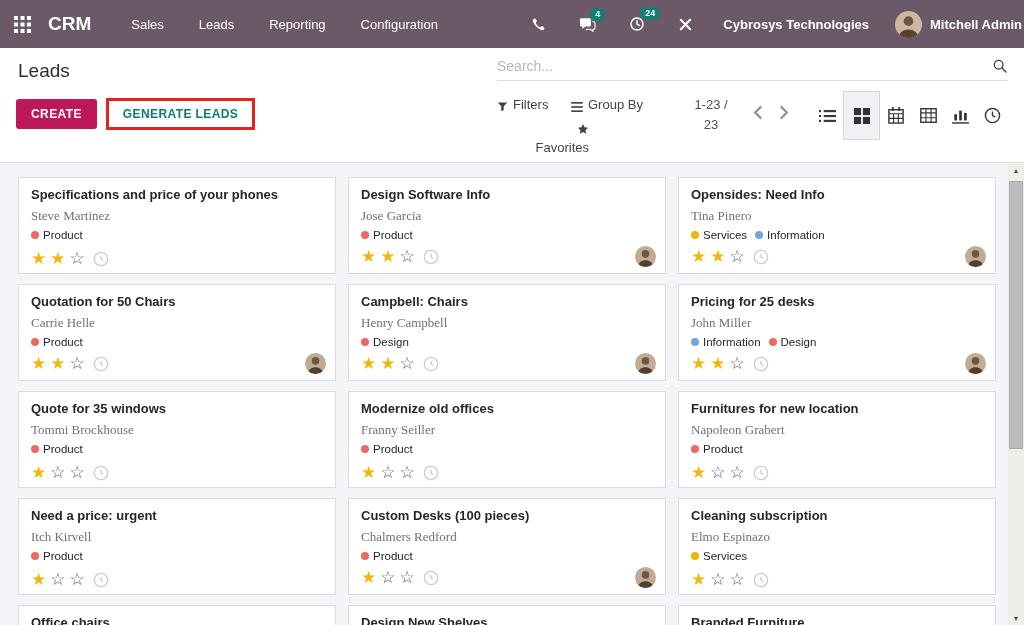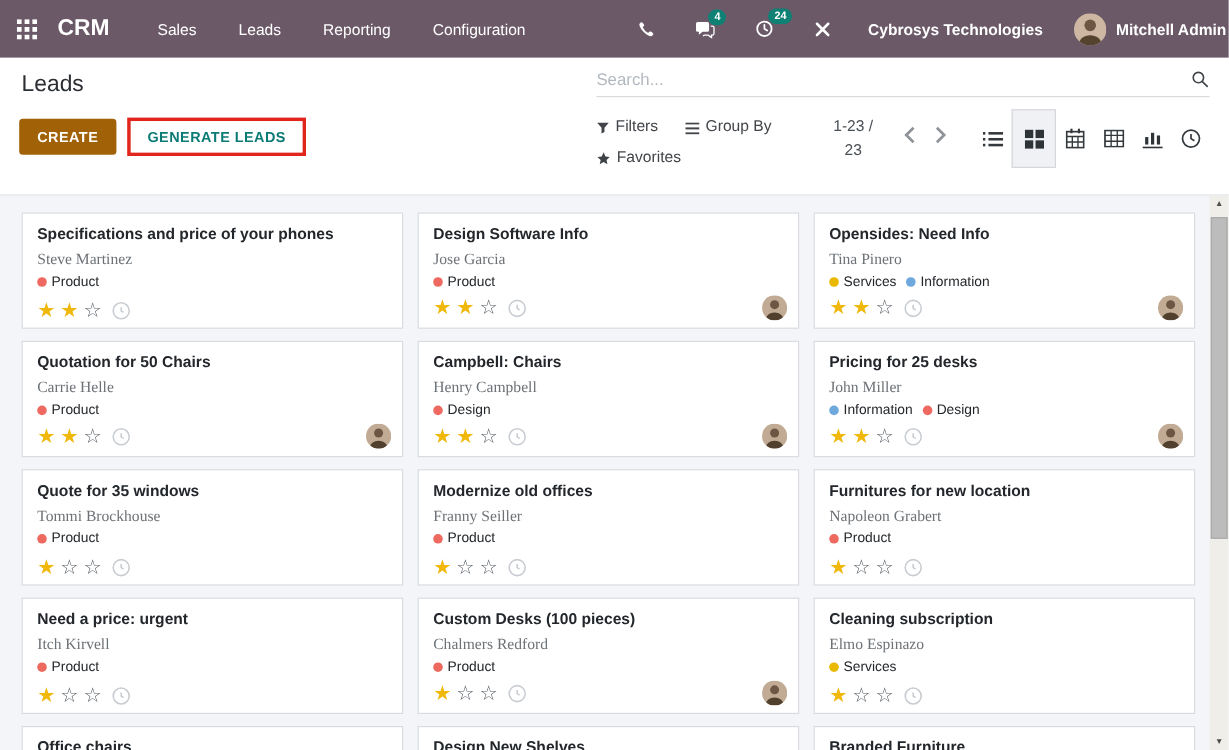--- a/index.html
+++ b/index.html
@@ -23,42 +23,42 @@
   .company { margin-left:30px; font-size:13px; font-weight:600; cursor:pointer; }
   .user-avatar { width:27px; height:27px; border-radius:50%; overflow:hidden;
                  margin-left:26px; cursor:pointer; flex:none; }
   .user-name { margin-left:8px; font-size:13px; font-weight:bold; cursor:pointer; }
 
   
   .control-panel { height:114px; display:flex; padding:8px 16px 0 16px; }
   .cp-left { width:478px; }
   .page-title { font-size:19px; font-weight:400; color:#2b2f33; margin:4px 0 16px 2px; }
   .btn-row { display:flex; align-items:center; }
-  .btn-create { background:#a16207; color:#fff; border:none; border-radius:3px;
+  .btn-create { background:#be185d; color:#fff; border:none; border-radius:3px;
                 font-size:12px; font-weight:bold; letter-spacing:.4px;
                 padding:8px 15px; cursor:pointer;
                 font-family:"Liberation Sans", sans-serif; }
   .gen-wrap { border:3px solid #e1251c; margin-left:9px; }
   .btn-generate { background:#fff; color:#0c7b76; border:none; font-size:12px;
                   font-weight:bold; letter-spacing:.4px; padding:6px 14px;
                   cursor:pointer; font-family:"Liberation Sans", sans-serif; }
   .cp-right { flex:1; padding-left:18px; }
   .search-bar { display:flex; align-items:center; border-bottom:1px solid #d9dcdf;
                 padding-bottom:6px; margin-top:2px; }
   .search-bar input { flex:1; border:none; outline:none; font-size:14px;
                       color:#555; background:transparent;
                       font-family:"Liberation Sans", sans-serif; }
   .search-bar input::placeholder { color:#b3b9c0; }
   .controls-row { display:flex; align-items:flex-start; margin-top:10px; }
   .filter-group { width:180px; display:flex; flex-wrap:wrap; row-gap:11px;
                   font-size:13px; color:#41454a; padding-top:6px; }
   .ctrl { display:flex; align-items:flex-end; gap:5px; cursor:pointer; }
   .ctrl-filters { width:74px; }
   .ctrl-groupby { width:92px; }
-  .ctrl-favorites { width:92px; }
+  .ctrl-favorites { width:92px;flex-direction:column; }
   .pager { width:52px; text-align:center; font-size:13px; color:#4a5056;
            line-height:1.55; margin-left:8px; padding-top:4px; }
   .pager-nav { display:flex; gap:16px; margin:14px 6px 0 16px; }
   .pager-nav span { cursor:pointer; display:flex; }
   .view-switcher { display:flex; align-items:flex-start; margin-left:16px; }
   .vs-btn { width:32px; height:49px; display:flex; align-items:center;
             justify-content:center; cursor:pointer; }
   .vs-btn.active { background:#f0f1f4; border:1px solid #d5d7da; width:37px; }
 
   

